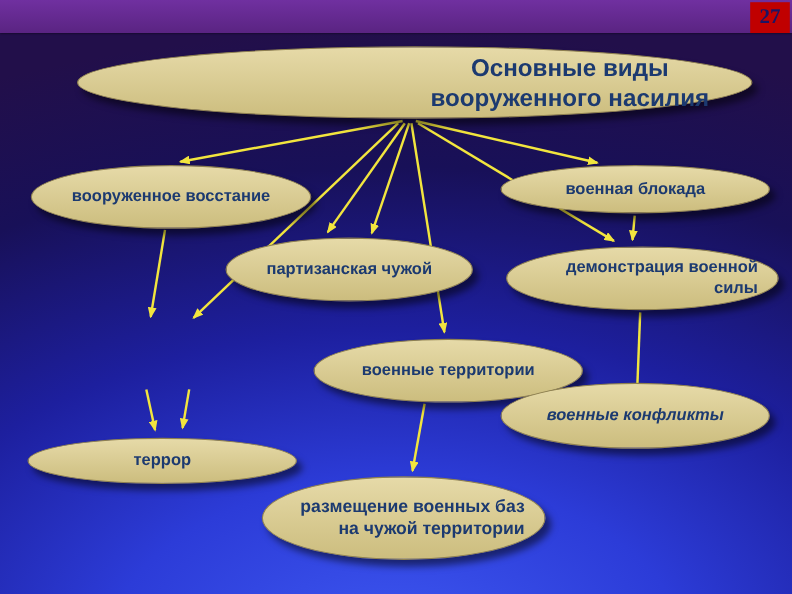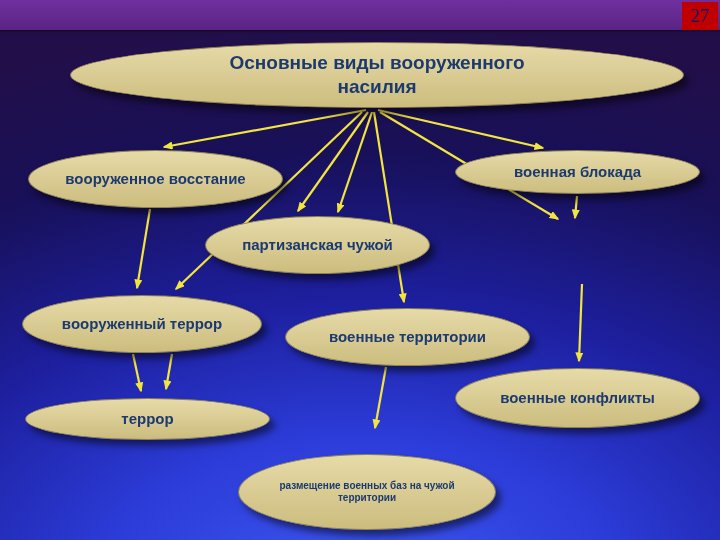--- a/index.html
+++ b/index.html
@@ -13,44 +13,44 @@
   .topbar{
     position:absolute;left:0;top:0;width:100%;height:30px;
     background:linear-gradient(180deg,var(--topbar,#7030a0) 0%, #5a2482 100%);
     box-shadow:0 1px 2px rgba(0,0,0,.6);
   }
   .page-badge{
     position:absolute;right:2px;top:2px;width:36px;height:28px;
     background:var(--page-badge,#c00000);
     color:var(--page-badge-text,#1b1464);
     display:flex;align-items:center;justify-content:center;
-    font-family:"Liberation Serif",serif;font-weight:normal;font-size:19px;
+    font-family:"Liberation Serif",serif;font-weight:bold;font-size:19px;
   }
   .ellipse{
     position:absolute;display:flex;align-items:center;justify-content:center;
     text-align:center;border-radius:50%;
     background:linear-gradient(180deg,var(--node-fill-light,#e6daa8) 0%,var(--node-fill-dark,#ccbd7e) 100%);
     border:1px solid #8f8150;
     box-shadow:5px 6px 7px rgba(0,0,0,.5);
     color:var(--node-text,#1c3a70);font-weight:bold;
     box-sizing:border-box;
   }
-  .title-ellipse{left:70px;top:42px;width:614px;height:66px;font-size:19px;}
+  .title-ellipse{left:70px;top:42px;width:614px;height:66px;font-size:22px;justify-content:flex-end;}
   .title-ellipse span{display:block;max-width:330px;line-height:1.25;}
-  .node{font-size:15px;line-height:1.25;padding:4px 18px;}
+  .node{font-size:15px;line-height:1.25;padding:4px 18px;text-align:right;}
   .node span{display:block;}
   .n0{left:28px;top:150px;width:255px;height:58px;}
   .n1{left:455px;top:150px;width:245px;height:44px;}
   .n2{left:205px;top:216px;width:225px;height:58px;}
   .n3{left:460px;top:224px;width:248px;height:58px;}
   .n4{left:22px;top:295px;width:240px;height:58px;}
   .n5{left:285px;top:308px;width:245px;height:58px;}
   .n6{left:25px;top:398px;width:245px;height:42px;}
-  .n7{left:455px;top:368px;width:245px;height:60px;}
-  .n8{left:238px;top:454px;width:258px;height:76px;font-size:10px;}
+  .n7{left:455px;top:348px;width:245px;height:60px;font-style:italic;}
+  .n8{left:238px;top:433px;width:258px;height:76px;font-size:16px;}
   svg.arrows{position:absolute;left:0;top:0;width:720px;height:540px;pointer-events:none;}
   svg.arrows line{stroke:var(--arrow,#f2e53e);stroke-width:2.2px;}
   svg.arrows marker path{fill:var(--arrow,#f2e53e);}
 </style>
 </head>
 <body>
 
 <div class="slide">
 
   <div class="topbar"></div>
@@ -86,24 +86,24 @@
   </div>
 
   <div class="ellipse node n1">
     <span>военная блокада</span>
   </div>
 
   <div class="ellipse node n2">
     <span>партизанская чужой</span>
   </div>
 
+  <div class="ellipse node n3">
+    <span>демонстрация военной силы</span>
+  </div>
 
-  <div class="ellipse node n4">
-    <span>вооруженный террор</span>
-  </div>
 
   <div class="ellipse node n5">
     <span>военные территории</span>
   </div>
 
   <div class="ellipse node n6">
     <span>террор</span>
   </div>
 
   <div class="ellipse node n7">

